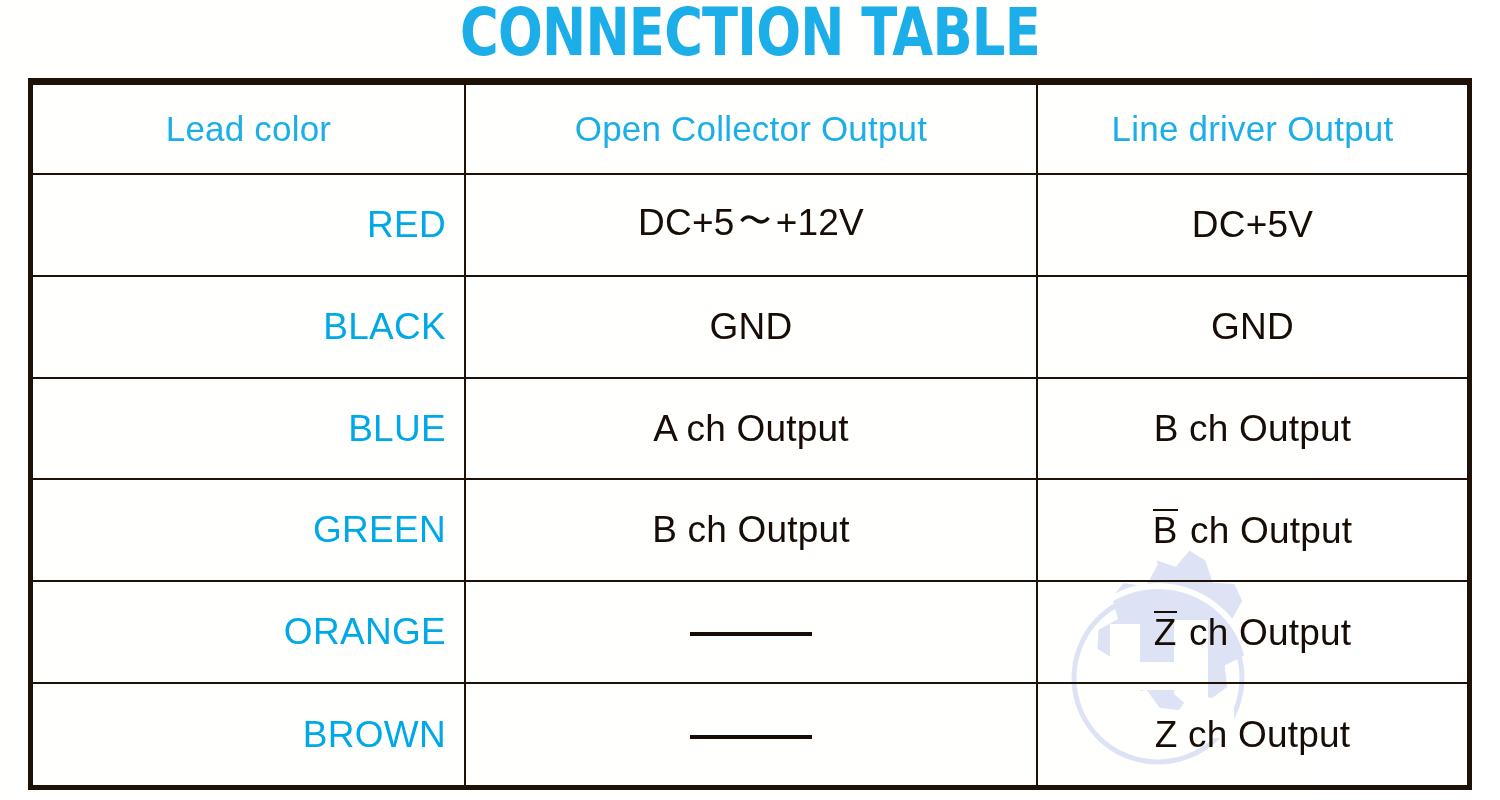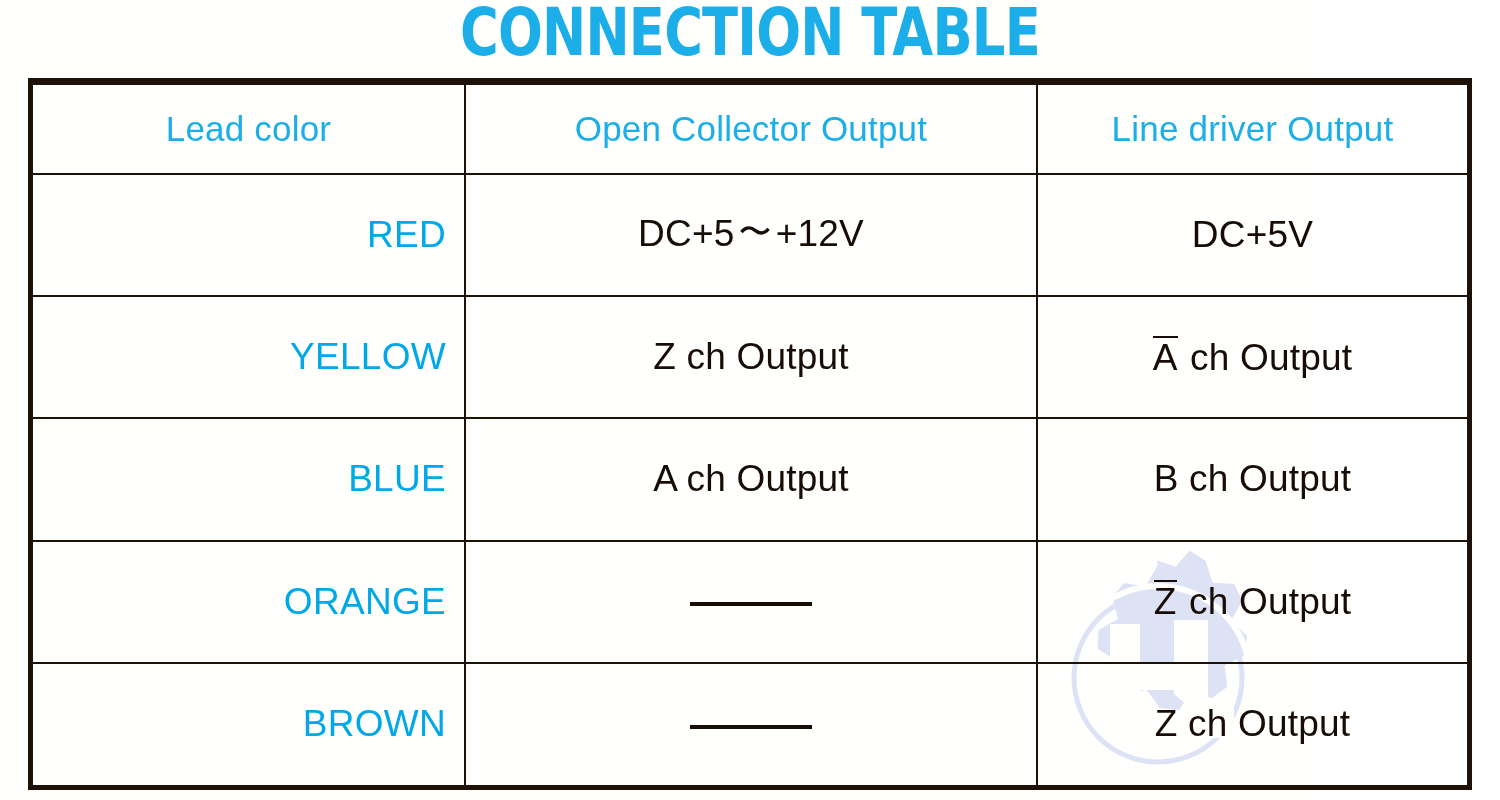--- a/index.html
+++ b/index.html
@@ -175,34 +175,39 @@
         </tr>
       </thead>
       <tbody>
 
         <tr>
           <td class="lead">RED</td>
           <td class="val"><span>DC+5</span><span class="tilde">〜</span><span>+12V</span></td>
           <td class="val">DC+5V</td>
         </tr>
 
-
-        <tr>
-          <td class="lead">YELLOW</td>
-          <td class="val">Z ch Output</td>
-          <td class="val"><span class="ovl">A</span><span> ch Output</span></td>
-        </tr>
+        <tr>
+          <td class="lead">BLACK</td>
+          <td class="val">GND</td>
+          <td class="val">GND</td>
+        </tr>
+
 
 
         <tr>
           <td class="lead">BLUE</td>
           <td class="val">A ch Output</td>
           <td class="val">B ch Output</td>
         </tr>
 
+        <tr>
+          <td class="lead">GREEN</td>
+          <td class="val">B ch Output</td>
+          <td class="val"><span class="ovl">B</span><span> ch Output</span></td>
+        </tr>
 
         <tr>
           <td class="lead">ORANGE</td>
           <td class="val"><span class="dash"></span></td>
           <td class="val"><span class="ovl">Z</span><span> ch Output</span></td>
         </tr>
 
         <tr>
           <td class="lead">BROWN</td>
           <td class="val"><span class="dash"></span></td>

